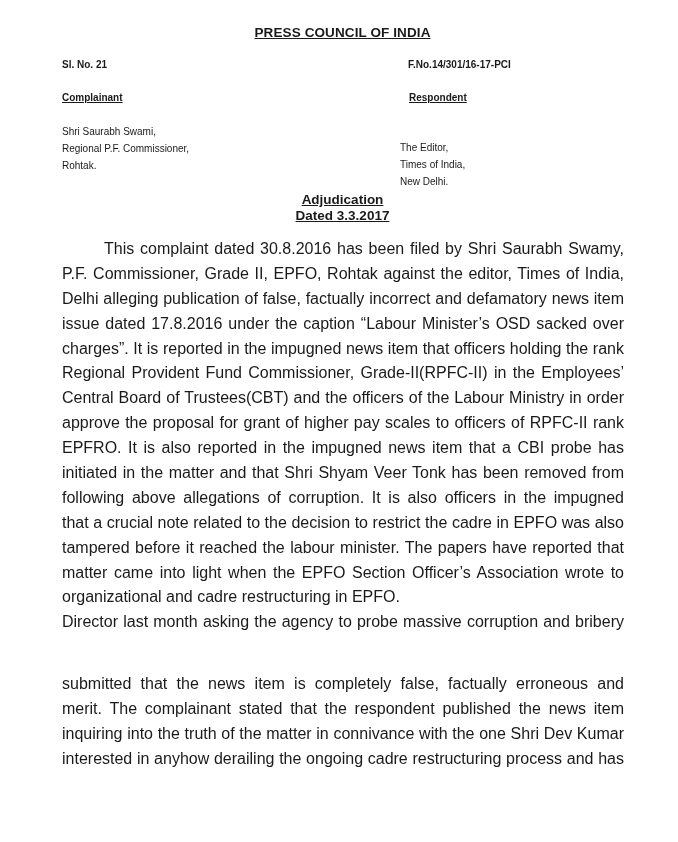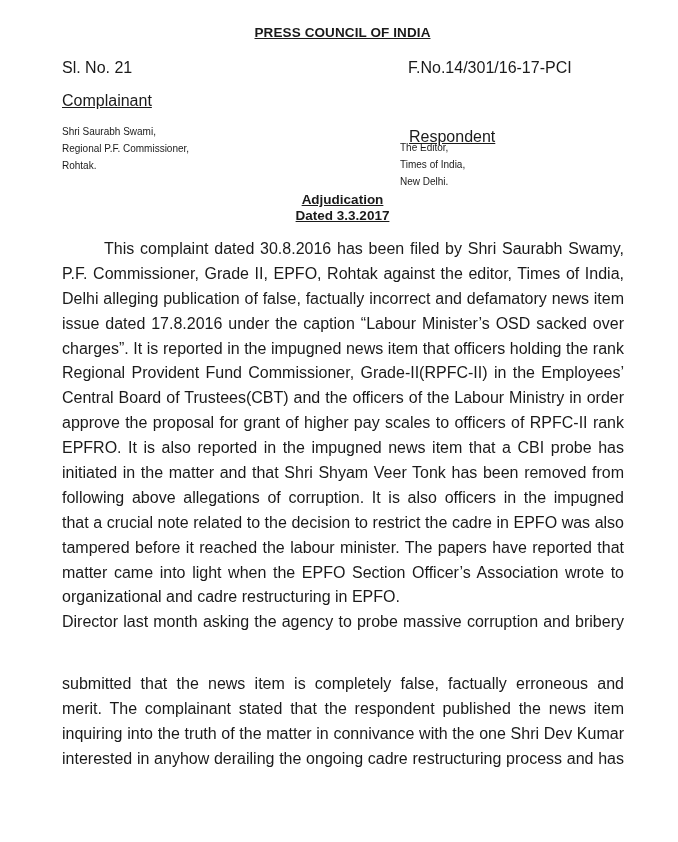--- a/index.html
+++ b/index.html
@@ -27,27 +27,27 @@
     left: 0;
     width: 685px;
     text-align: center;
     font-weight: bold;
     font-size: 13.5px;
     letter-spacing: 0.1px;
   }
   .title span { text-decoration: underline; }
   .bold-line {
     position: absolute;
-    font-weight: normal;
-    font-size: 16px;
+    font-weight: bold;
+    font-size: 10px;
   }
   .sl-no { top: 59px; left: 62px; }
   .file-no { top: 59px; left: 408px; }
   .complainant-heading { top: 92px; left: 62px; text-decoration: underline; }
-  .respondent-heading { top: 92px; left: 409px; text-decoration: underline; margin-top: 36px; }
+  .respondent-heading { top: 92px; left: 409px; text-decoration: underline; }
   .addr {
     position: absolute;
     font-size: 10px;
     line-height: 17px;
   }
   .addr div { white-space: nowrap; }
   .complainant-addr { top: 123px; left: 62px; }
   .respondent-addr { top: 123px; left: 400px; margin-top: 16px; }
   .adj {
     position: absolute;

